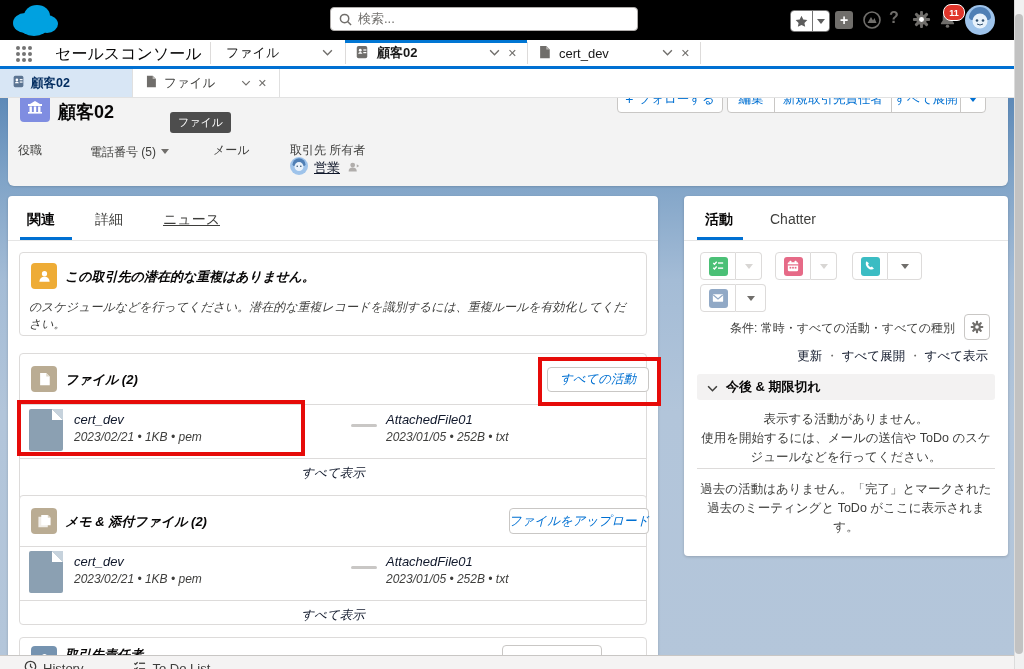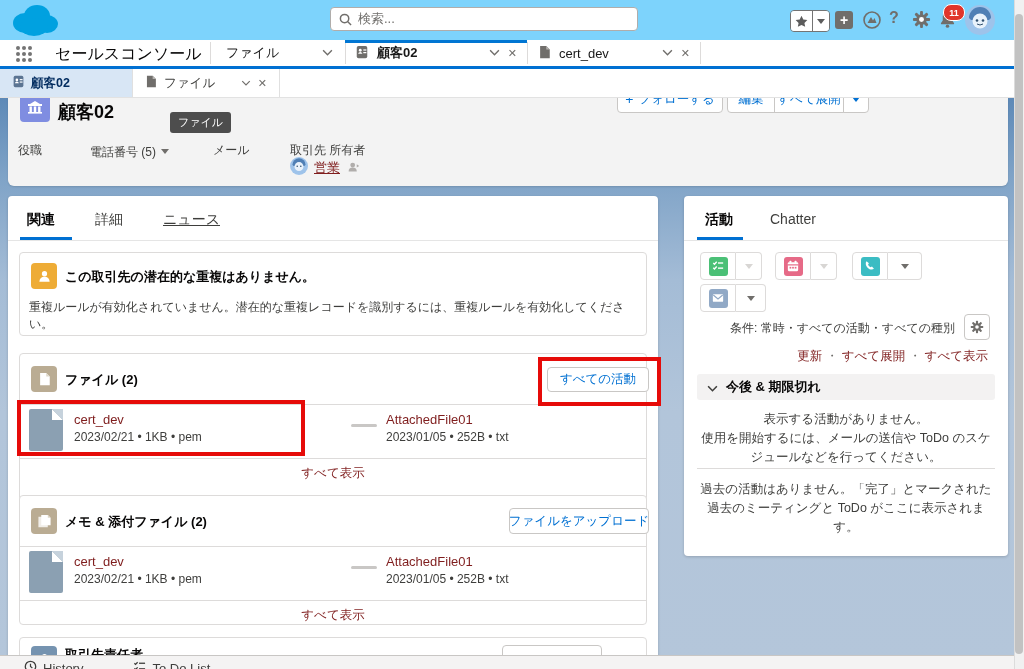--- a/index.html
+++ b/index.html
@@ -1,21 +1,21 @@
 <!DOCTYPE html>
 <html><head>
 <meta charset="utf-8">
 <style>
   html,body{margin:0;padding:0;}
   body{font-family:"Liberation Sans","DejaVu Sans",sans-serif;background:#e8e8e8;}
   #screen{position:relative;width:1024px;height:669px;overflow:hidden;background:#fff;}
   .ab{position:absolute;}
   .txt{white-space:nowrap;}
   
-  .ghdr{left:0;top:0;width:1024px;height:40px;background:#7dd3fc;border-bottom:1px solid #84cc16;z-index:40;}
+  .ghdr{left:0;top:0;width:1024px;height:40px;background:#000000;border-bottom:1px solid #84cc16;z-index:40;}
   .search{left:330px;top:7px;width:308px;height:24px;border:1px solid #b0adab;border-radius:4px;background:#fff;display:flex;align-items:center;gap:6px;padding:0 8px;box-sizing:border-box;}
   .search .ph{color:#706e6b;font-size:13px;}
   .hicon{color:#706e6b;display:flex;align-items:center;justify-content:center;}
   .favgrp{display:flex;border:1px solid #747474;border-radius:4px;overflow:hidden;height:20px;}
   .favgrp>div{display:flex;align-items:center;justify-content:center;background:#fff;color:#5c5c5c;}
   .badge{position:absolute;right:-7px;top:-6px;background:#e0352b;color:#fff;border-radius:8px;min-width:16px;height:15px;font-size:9px;font-weight:bold;display:flex;align-items:center;justify-content:center;padding:0 2px;border:1px solid #fff;}
   
   .navbar{left:0;top:40px;width:1024px;height:26px;background:#fff;border-bottom:3px solid #0070d2;z-index:40;}
   .waffle{display:grid;grid-template-columns:repeat(3,4px);grid-template-rows:repeat(3,4px);gap:2px;}
   .waffle span{width:4px;height:4px;border-radius:50%;background:#747474;}
@@ -35,28 +35,28 @@
   .rec-ico{left:20px;top:92px;width:30px;height:30px;border-radius:4px;display:flex;align-items:center;justify-content:center;z-index:5;}
   .rectitle{left:58px;top:100px;font-size:18px;font-weight:bold;color:#080707;z-index:5;}
   .tooltip{left:170px;top:112px;background:#4d4d4d;color:#fff;font-size:11px;padding:3px 8px;border-radius:3px;z-index:45;}
   .btn{background:#fff;border:1px solid #c9c7c5;color:#0070d2;font-size:12.5px;display:flex;align-items:center;justify-content:center;box-sizing:border-box;border-radius:4px;}
   .recbtns{z-index:5;display:flex;top:85px;left:617px;height:28px;}
   .grp .btn{border-radius:0;margin-left:-1px;}
   .grp .btn:first-child{border-radius:4px 0 0 4px;margin-left:0;}
   .grp .btn:last-child{border-radius:0 4px 4px 0;}
   .flabel{font-size:12px;color:#3e3e3c;}
   .caret{display:inline-block;width:0;height:0;border-left:4px solid transparent;border-right:4px solid transparent;border-top:5px solid #706e6b;vertical-align:middle;margin-left:5px;}
-  .link{color:#7f1d1d;text-decoration:none;cursor:pointer;}
+  .link{color:#0f172a;text-decoration:none;cursor:pointer;}
   
   .panel{background:#fff;border-radius:4px;box-shadow:0 1px 3px rgba(0,0,0,.18);z-index:10;}
   .ptabs{position:absolute;left:0;top:0;right:0;height:44px;border-bottom:1px solid #e5e5e5;}
   .ptab{position:absolute;top:15px;font-size:14px;color:#3e3e3c;}
   .ptab.active{font-weight:bold;color:#080707;}
   .underline{position:absolute;height:3px;background:#0070d2;bottom:0;}
-  .card{position:absolute;background:#fff;border:1px solid #dddbda;border-radius:4px;box-sizing:border-box;}
+  .card{position:absolute;background:#fff;border:1px solid #dddbda;border-radius:4px;box-sizing:border-box;font-style:italic;}
   .cico{position:absolute;width:26px;height:26px;border-radius:4px;display:flex;align-items:center;justify-content:center;}
   .ctitle{position:absolute;font-size:13px;font-weight:bold;color:#080707;}
   .cdiv{position:absolute;left:0;right:0;height:1px;background:#dddbda;}
   .fname{position:absolute;font-size:13px;}
   .fmeta{position:absolute;font-size:12px;color:#3e3e3c;}
   .thumb{position:absolute;width:34px;height:42px;background:#8ba0b2;border-radius:2px;}
   .thumb::after{content:"";position:absolute;right:0;top:0;width:11px;height:11px;background:#c6d2dc;clip-path:polygon(0 0,100% 100%,100% 0);}
   .thumb::before{content:"";position:absolute;right:0;top:0;width:11px;height:11px;background:#fff;clip-path:polygon(0 0,0 100%,100% 100%);transform:translate(0,-0px);}
   .lineThumb{position:absolute;width:26px;height:3px;border-radius:2px;background:#c9c7c5;}
   .viewall{position:absolute;left:0;right:0;text-align:center;font-size:12.5px;}
@@ -208,20 +208,23 @@
   <div class="ab recpanel"></div>
   <div class="ab recbtns">
     <div class="btn" style="width:106px;margin-right:4px;gap:5px;">
       <span style="font-size:14px;">+</span>
       <span class="txt">フォローする</span>
     </div>
     <div class="grp" style="display:flex;">
       <div class="btn" style="width:48px;">
           <span class="txt">編集</span>
         </div>
+      <div class="btn" style="width:118px;">
+          <span class="txt">新規取引先責任者</span>
+        </div>
       <div class="btn" style="width:70px;">
           <span class="txt">すべて展開</span>
         </div>
       <div class="btn" style="width:26px;">
           <span class="ddarrow" style="border-top-color:#0070d2;"></span>
         </div>
     </div>
   </div>
   <div class="ab rec-ico" style="background:#7f8de1;">
     <svg width="16" height="16" viewBox="0 0 16 16">
@@ -295,21 +298,21 @@
     </div>
 
     <div class="card" style="left:11px;top:56px;width:628px;height:84px;">
       <div class="cico" style="left:11px;top:10px;background:#eeac36;">
         <svg width="15" height="15" viewBox="0 0 16 16">
             <circle cx="8" cy="5" r="2.8" fill="#fff"></circle>
             <path d="M2.5 13.5a5.5 5.5 0 0 1 11 0z" fill="#fff"></path>
           </svg>
       </div>
       <div class="ctitle txt" style="left:45px;top:15px;">この取引先の潜在的な重複はありません。</div>
-      <div class="fmeta" style="left:9px;top:46px;width:600px;white-space:normal;">重複ルールが有効化されていません。潜在的な重複レコードを識別するには、重複ルールを有効化してください。</div>
+      <div class="fmeta" style="left:9px;top:46px;width:600px;white-space:normal;">のスケジュールなどを行ってください。潜在的な重複レコードを識別するには、重複ルールを有効化してください。</div>
     </div>
 
     <div class="card" style="left:11px;top:157px;width:628px;height:167px;">
       <div class="cico" style="left:11px;top:12px;background:#baac93;">
         <svg width="13" height="14" viewBox="0 0 14 16">
             <path d="M2 1h7l4 4v10H2z" fill="#fff"></path>
             <path d="M9 1l4 4H9z" fill="#ded7c9"></path>
           </svg>
       </div>
       <div class="ctitle txt" style="left:45px;top:17px;">ファイル (2)</div>

